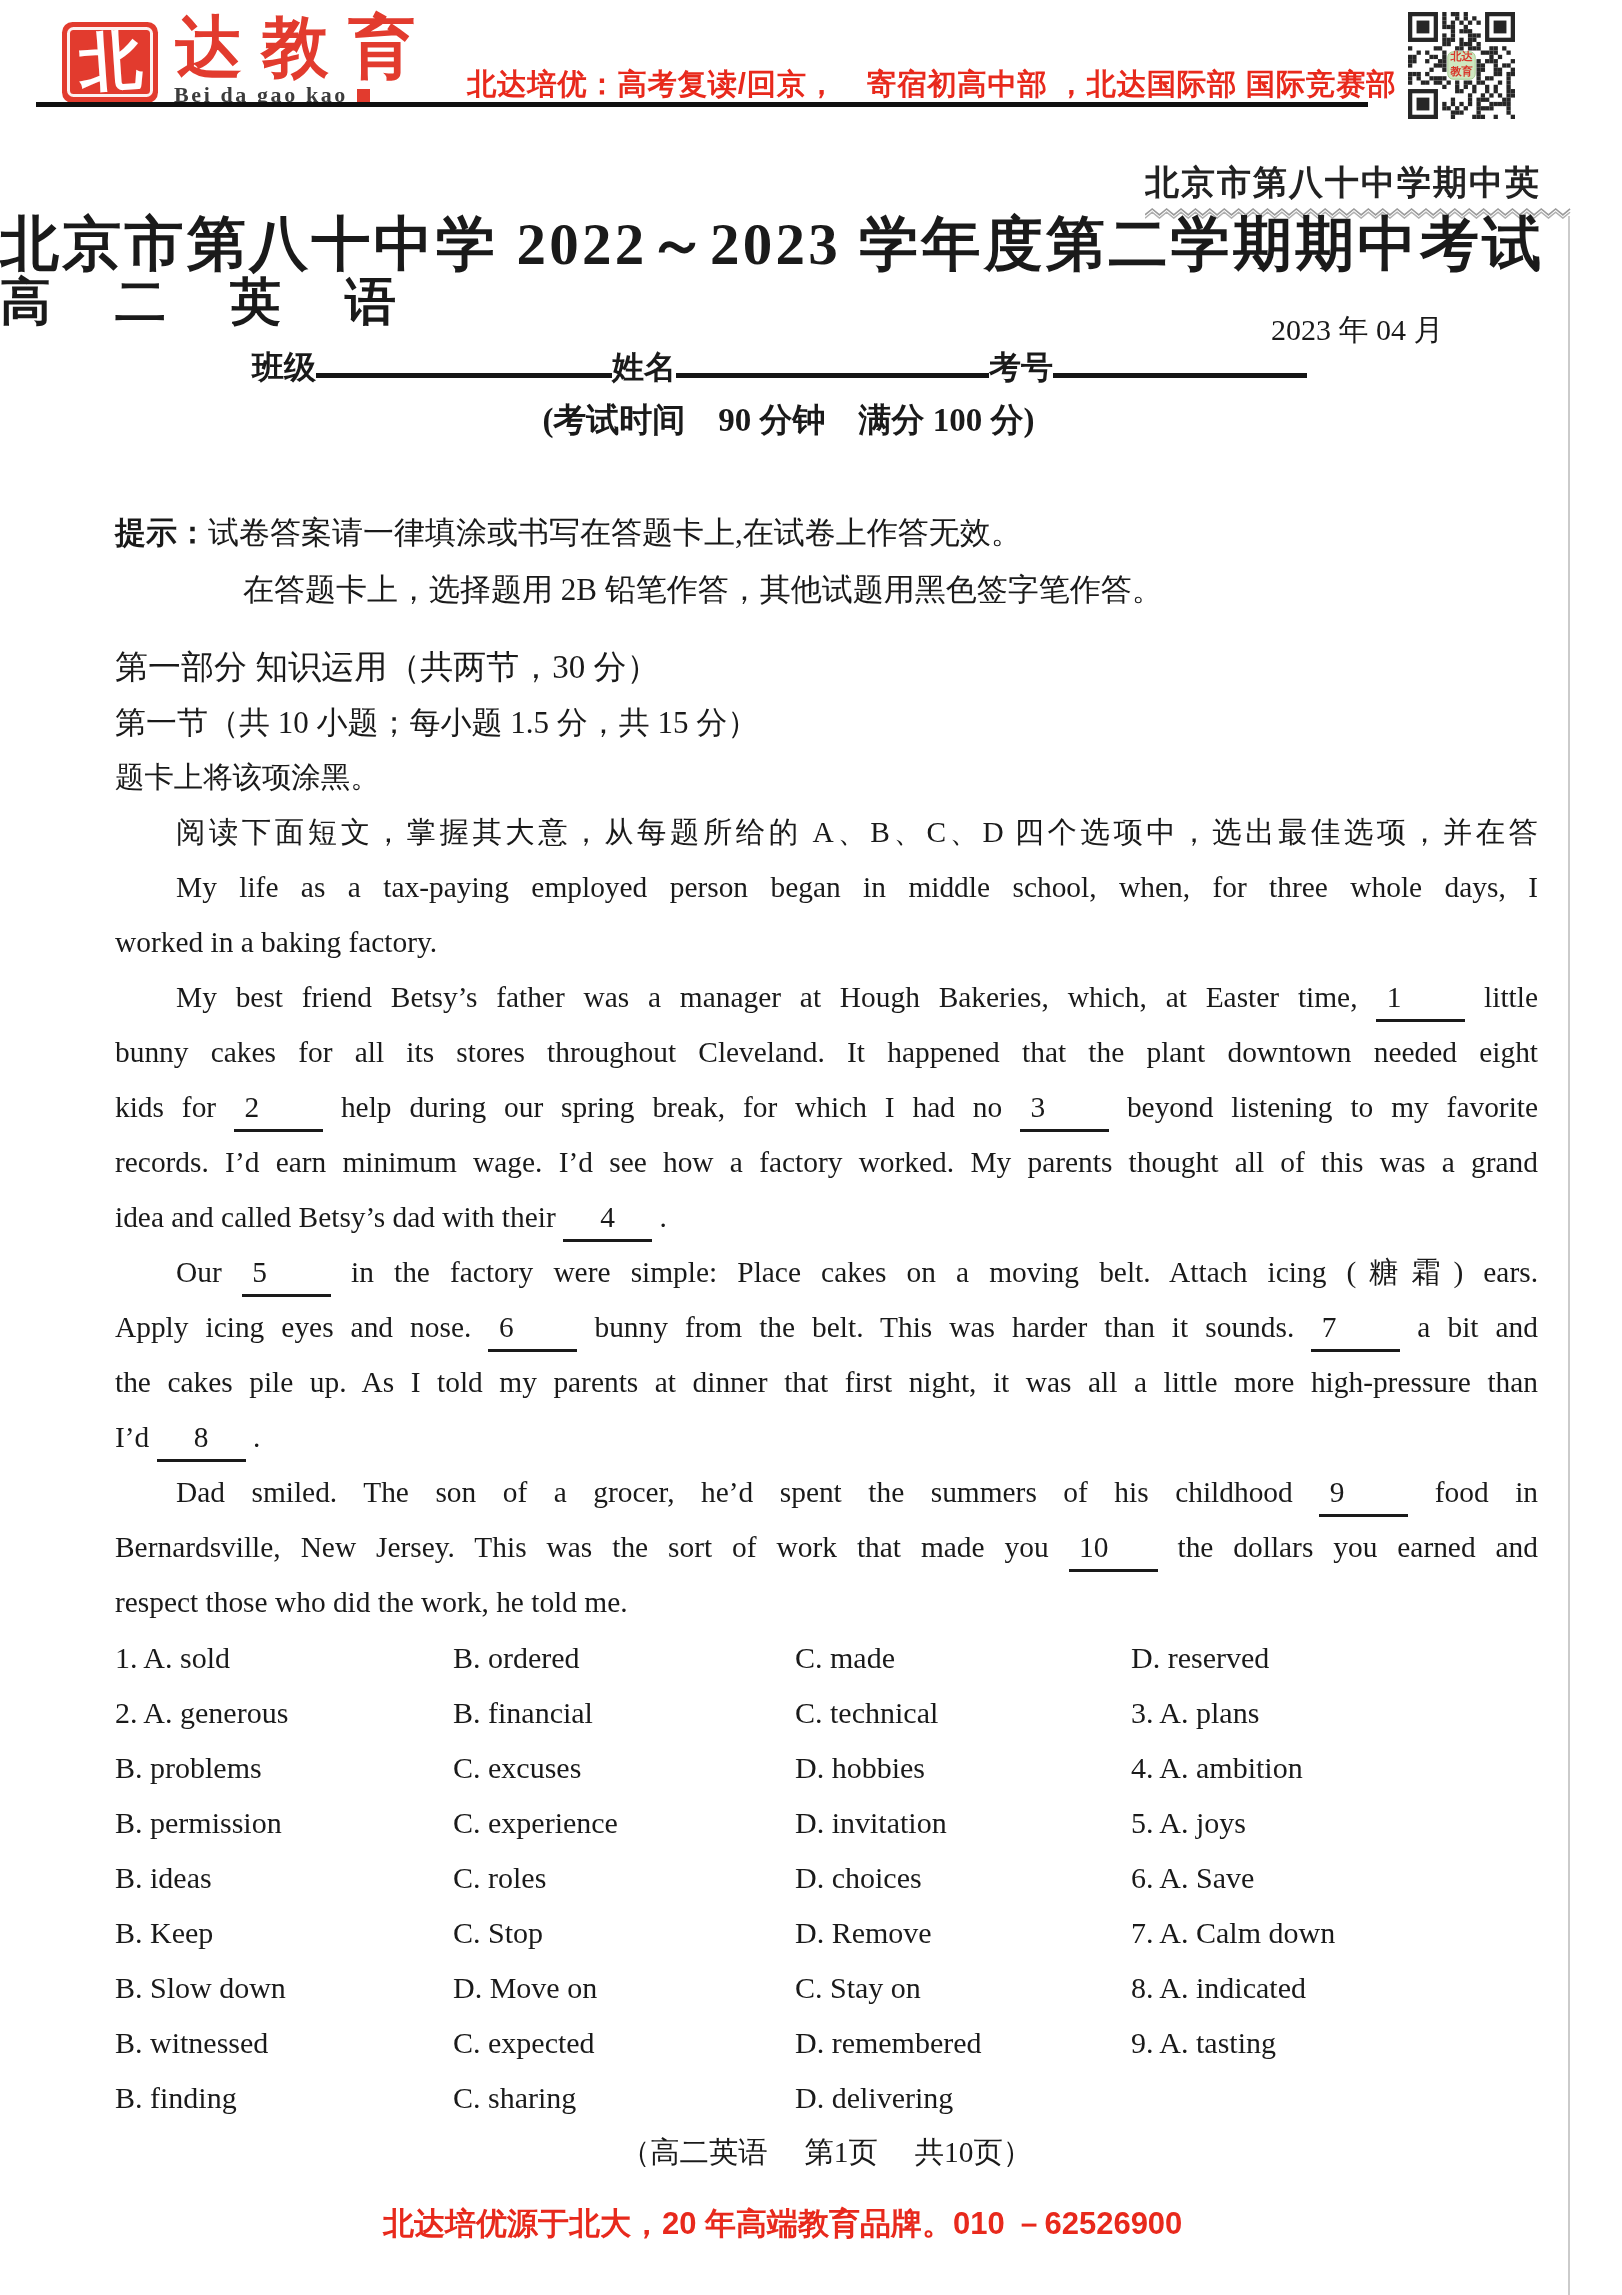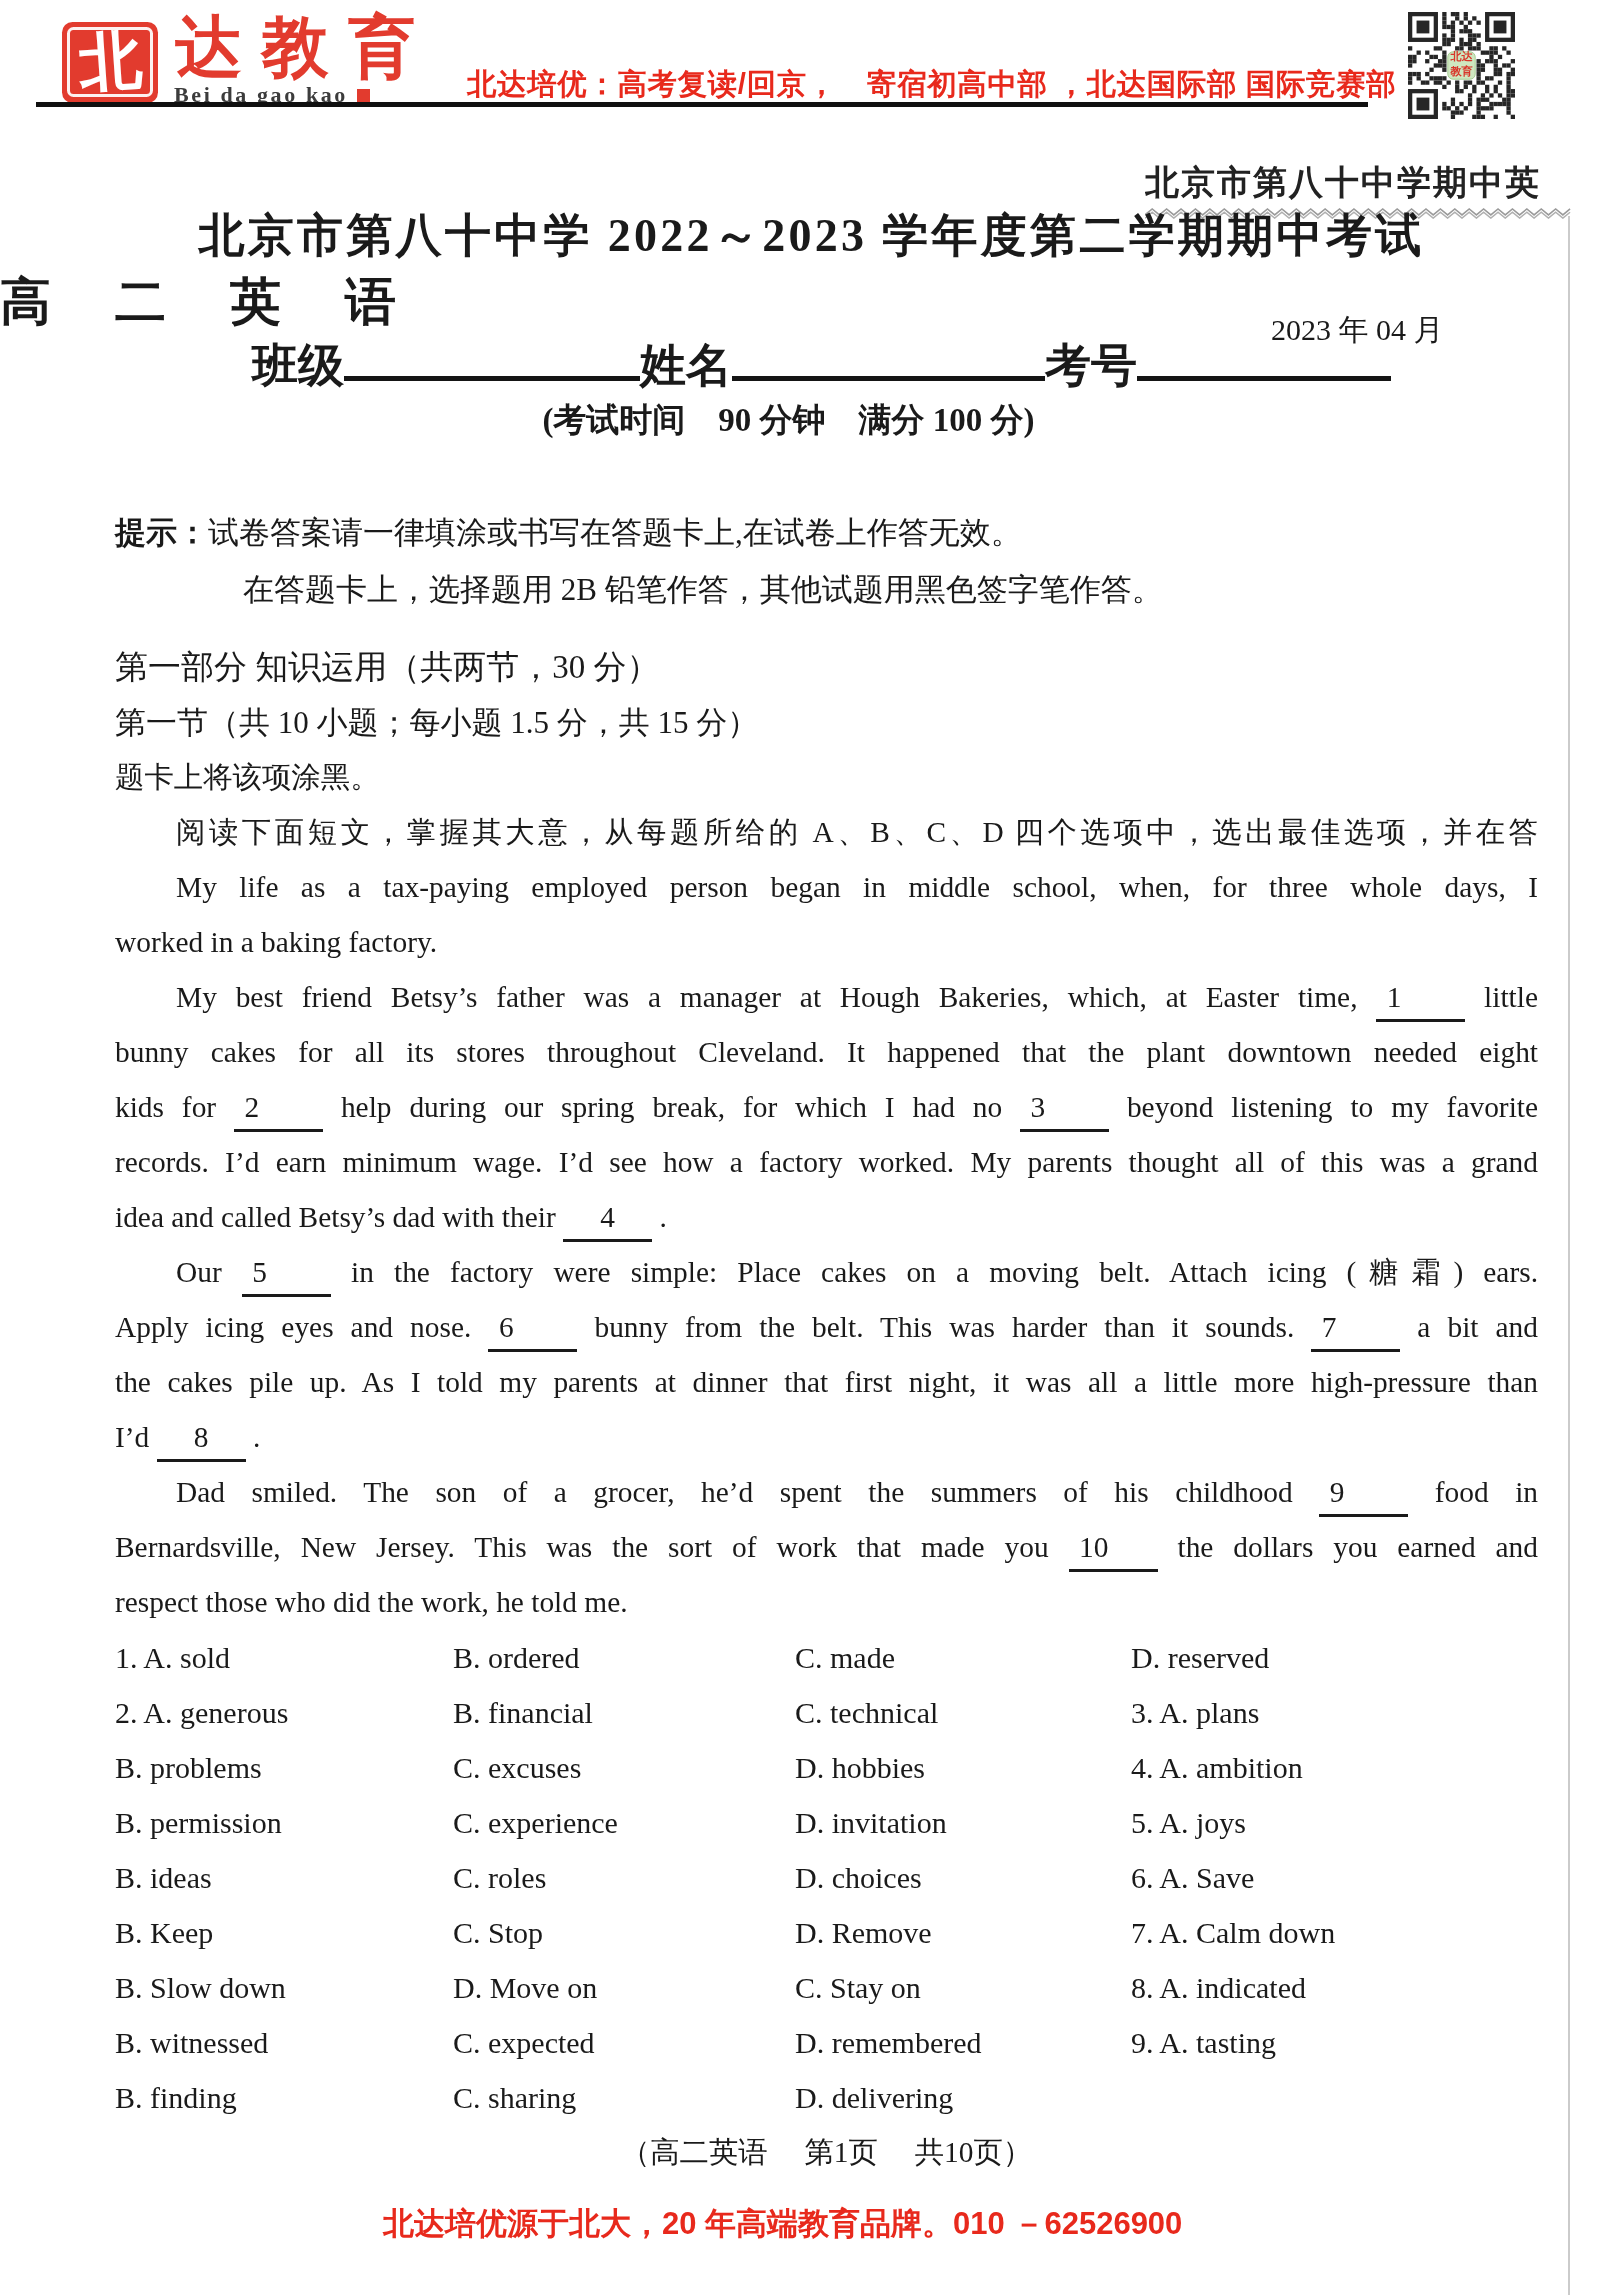--- a/index.html
+++ b/index.html
@@ -24,26 +24,26 @@
     color:#e8291c;white-space:nowrap;letter-spacing:0.7px;}
   .header-rule{position:absolute;left:36px;top:102px;width:1332px;height:4.6px;background:#101010;}
   .qr{position:absolute;left:1408px;top:11.8px;width:107px;height:107px;}
 
   .corner{position:absolute;left:1145px;top:160px;width:433px;overflow:hidden;}
   .corner-text{font-size:34px;font-weight:bold;letter-spacing:2px;white-space:nowrap;color:#222;
     font-family:"Liberation Sans","DejaVu Sans",sans-serif;}
   .zigzag{display:block;margin-top:1.3px;}
 
   
-  .t1{position:absolute;left:0;top:205px;width:1623px;text-align:center;
-    font-size:46px;font-weight:bold;letter-spacing:3.3px;white-space:nowrap;}
+  .t1{position:absolute;left:0;top:205px;width:1623px;
+    font-size:59px;font-weight:bold;letter-spacing:3.3px;white-space:nowrap;}
   .t2{position:absolute;left:0;top:268px;width:1384px;text-align:left;
     font-size:51px;font-weight:bold;letter-spacing:6.5px;white-space:nowrap;}
   .date{position:absolute;left:1271px;top:310px;font-size:30px;white-space:nowrap;}
-  .fields{position:absolute;left:252px;top:335px;font-size:46px;font-weight:bold;white-space:nowrap;}
+  .fields{position:absolute;left:252px;top:335px;font-size:32px;font-weight:bold;white-space:nowrap;}
   .fline{display:inline-block;height:38px;border-bottom:5.9px solid #151515;}
   .w1{width:296px}.w2{width:313px}.w3{width:254px}
   .examinfo{position:absolute;left:0;top:398px;width:1577px;text-align:center;
     font-size:33px;font-weight:bold;white-space:nowrap;}
 
   
   .content{position:absolute;left:115px;top:504px;width:1423px;}
   .notice1{height:58px;line-height:58px;font-size:31px;white-space:nowrap;}
   .nlabel{font-weight:bold;}
   .notice2{height:56px;line-height:56px;font-size:31px;padding-left:128px;white-space:nowrap;}

